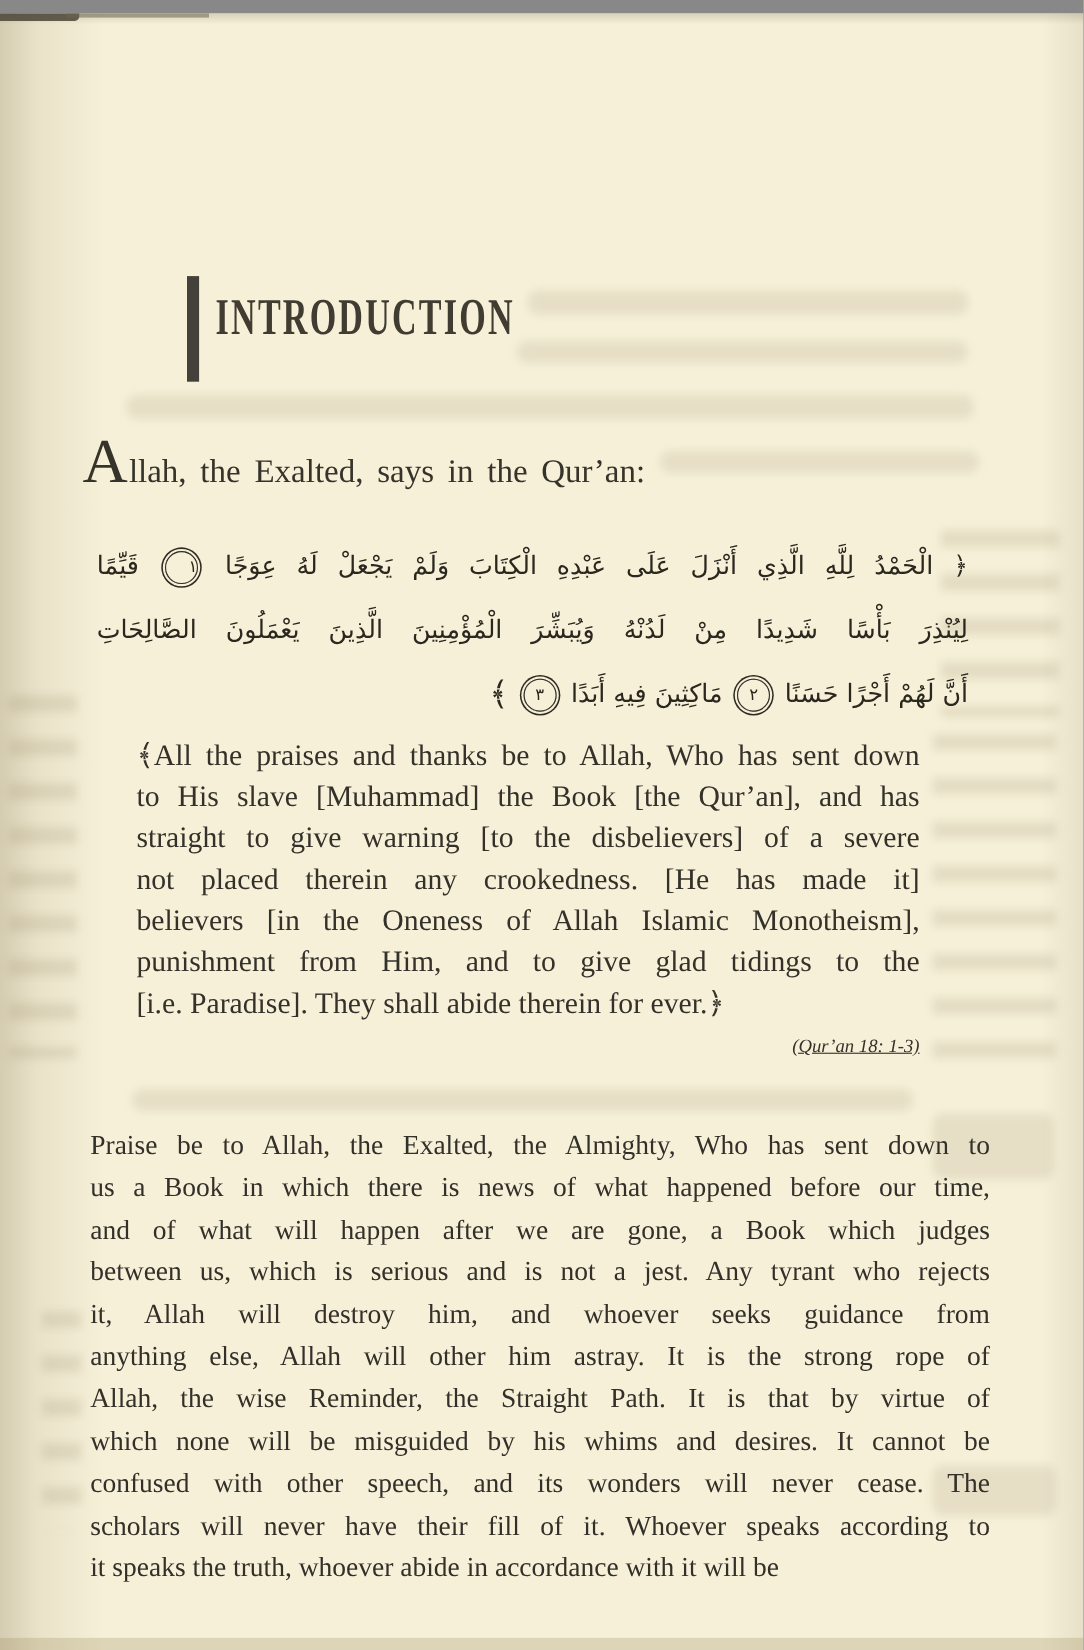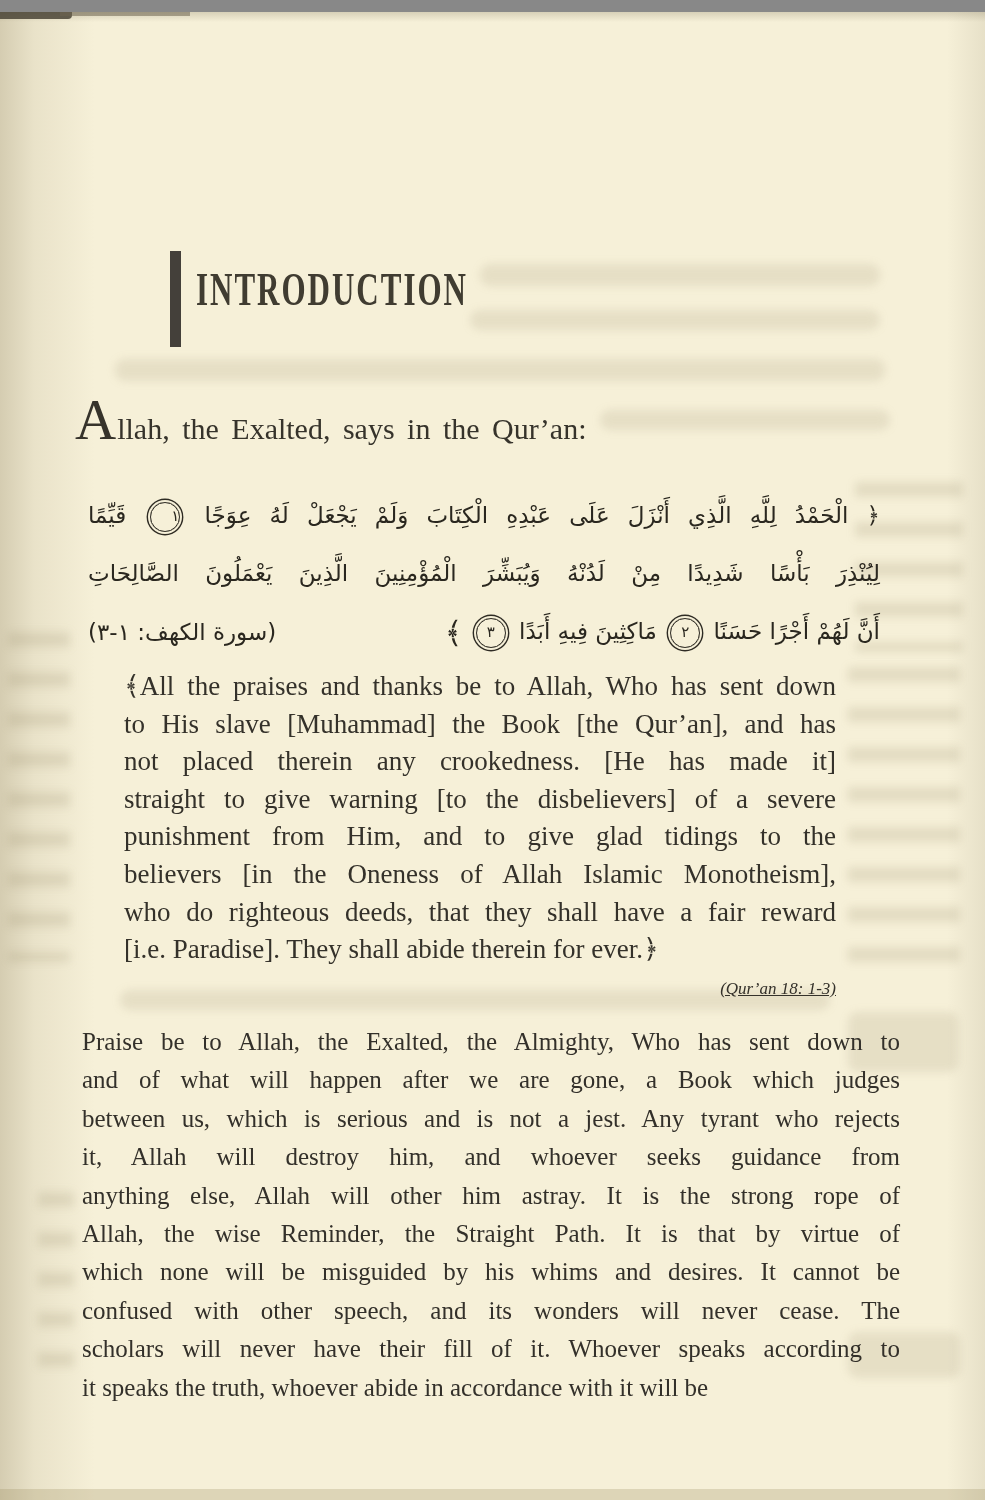--- a/index.html
+++ b/index.html
@@ -92,38 +92,37 @@
   <div class="chapter-bar"></div>
   <div class="chapter-title">INTRODUCTION</div>
 
   <div class="lead"><span class="dropcap">A</span><span>llah, the Exalted, says in the Qur’an:</span></div>
 
   <div class="arabic-block">
     <div class="arabic-line"><span>﴿ الْحَمْدُ لِلَّهِ الَّذِي أَنْزَلَ عَلَى عَبْدِهِ الْكِتَابَ وَلَمْ يَجْعَلْ لَهُ عِوَجًا</span> <span class="ayah">١</span> <span>قَيِّمًا</span></div>
     <div class="arabic-line"><span>لِيُنْذِرَ بَأْسًا شَدِيدًا مِنْ لَدُنْهُ وَيُبَشِّرَ الْمُؤْمِنِينَ الَّذِينَ يَعْمَلُونَ الصَّالِحَاتِ</span></div>
     <div class="arabic-line3">
       <span><span>أَنَّ لَهُمْ أَجْرًا حَسَنًا</span> <span class="ayah">٢</span> <span>مَاكِثِينَ فِيهِ أَبَدًا</span> <span class="ayah">٣</span> <span class="closing-mark">﴾</span></span>
-      <span class="surah-ref">(سورة الكهف: ١-٣)</span>
     </div>
   </div>
 
   <div class="translation">
     <div class="t-line">﴾All the praises and thanks be to Allah, Who has sent down</div>
     <div class="t-line">to His slave [Muhammad] the Book [the Qur’an], and has</div>
+    <div class="t-line">straight to give warning [to the disbelievers] of a severe</div>
     <div class="t-line">not placed therein any crookedness. [He has made it]</div>
-    <div class="t-line">straight to give warning [to the disbelievers] of a severe</div>
+    <div class="t-line">believers [in the Oneness of Allah Islamic Monotheism],</div>
     <div class="t-line">punishment from Him, and to give glad tidings to the</div>
-    <div class="t-line">believers [in the Oneness of Allah Islamic Monotheism],</div>
-    <div class="t-line">who do righteous deeds, that they shall have a fair reward</div>
     <div class="t-line last">[i.e. Paradise]. They shall abide therein for ever.﴿</div>
     <div class="quran-ref">(Qur’an 18: 1-3)</div>
   </div>
 
   <div class="body-par">
     <div class="b-line">Praise be to Allah, the Exalted, the Almighty, Who has sent down to</div>
+    <div class="b-line">us a Book in which there is news of what happened before our time,</div>
     <div class="b-line">and of what will happen after we are gone, a Book which judges</div>
     <div class="b-line">between us, which is serious and is not a jest. Any tyrant who rejects</div>
     <div class="b-line">it, Allah will destroy him, and whoever seeks guidance from</div>
     <div class="b-line">anything else, Allah will other him astray. It is the strong rope of</div>
     <div class="b-line">Allah, the wise Reminder, the Straight Path. It is that by virtue of</div>
     <div class="b-line">which none will be misguided by his whims and desires. It cannot be</div>
     <div class="b-line">confused with other speech, and its wonders will never cease. The</div>
     <div class="b-line">scholars will never have their fill of it. Whoever speaks according to</div>
     <div class="b-line last">it speaks the truth, whoever abide in accordance with it will be</div>
   </div>

